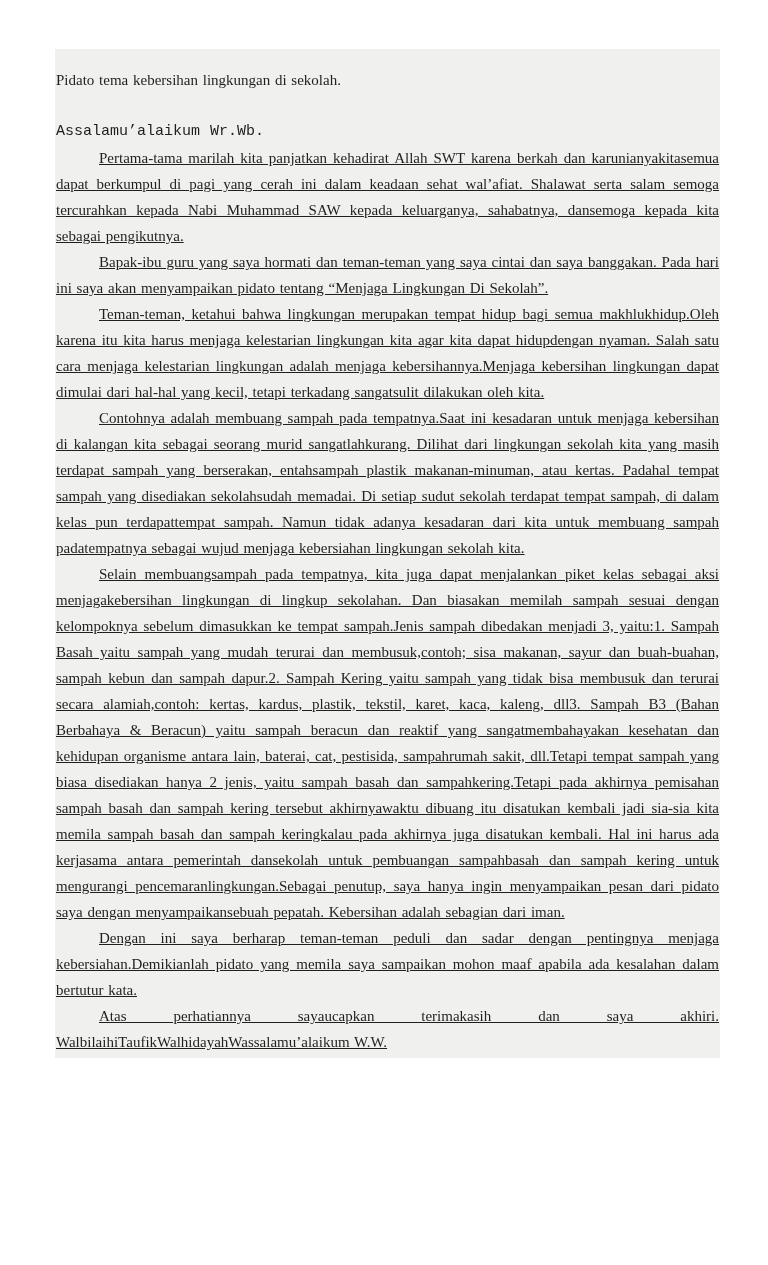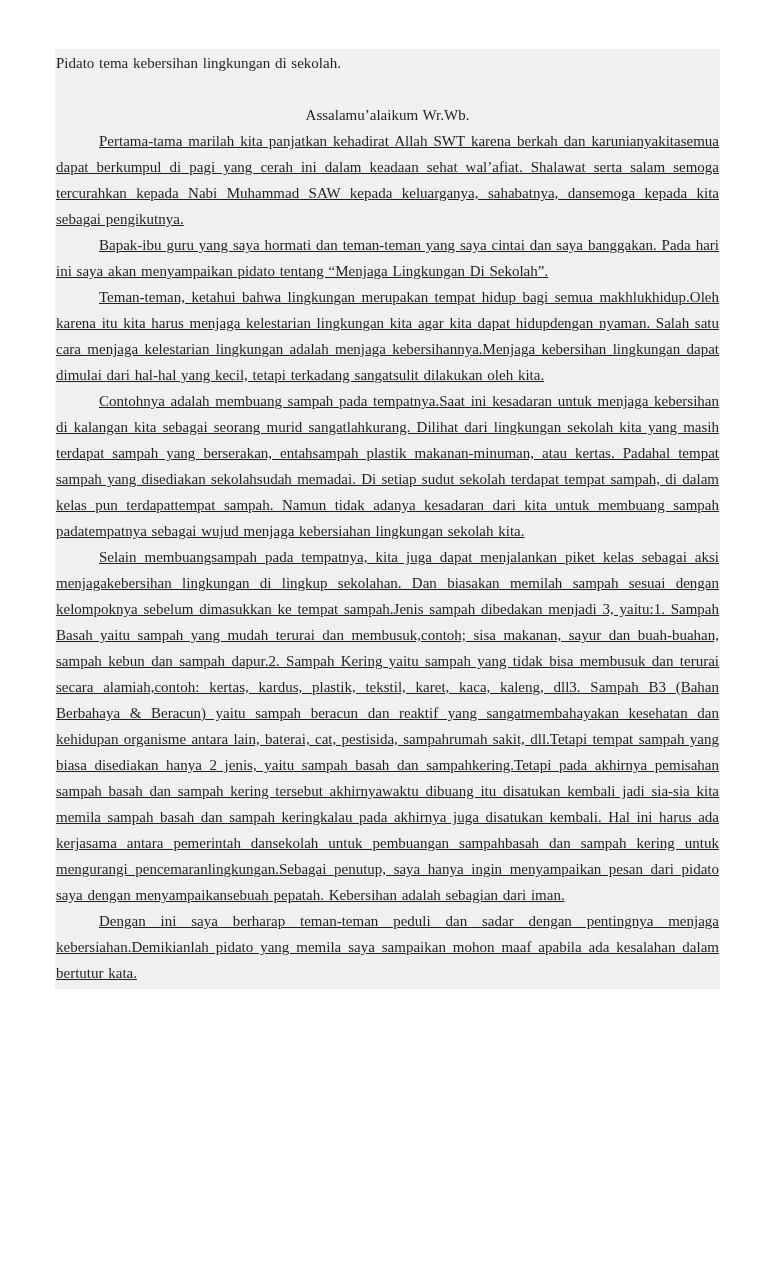--- a/index.html
+++ b/index.html
@@ -15,50 +15,52 @@
     overflow: hidden;
     font-family: "Liberation Serif", "DejaVu Serif", serif;
   }
   .text-block {
     position: absolute;
     left: 55px;
     top: 49px;
     width: 665px;
     background: #f0f0ef;
     box-sizing: border-box;
-    padding: 1px 1px 3px 1px;
+    padding: 18px 1px 3px 1px;
     color: #1f1f1f;
   }
   .text-block p {
     margin: 0;
     font-size: 15px;
     line-height: 26px;
     text-align: justify;
     word-spacing: 1px;
     color: #1f1f1f;
   }
   p.doc-title {
     text-align: left;
     margin-bottom: 26px; 
   }
   p.salutation {
-    text-align: center;
+    text-align: left;
+    font-family: Liberation Mono, monospace;
   }
   p.indent {
     text-indent: 43px;
     text-decoration: underline;
   }
 </style>
 </head>
 <body>
 
 <div class="page">
   <div class="text-block">
     <p class="doc-title">Pidato tema kebersihan lingkungan di sekolah.</p>
     <p class="salutation">Assalamu’alaikum Wr.Wb.</p>
     <p class="indent">Pertama-tama marilah kita panjatkan kehadirat Allah SWT karena berkah dan karunianyakitasemua dapat berkumpul di pagi yang cerah ini dalam keadaan sehat wal’afiat. Shalawat serta salam semoga tercurahkan kepada Nabi Muhammad SAW kepada keluarganya, sahabatnya, dansemoga kepada kita sebagai pengikutnya.</p>
     <p class="indent">Bapak-ibu guru yang saya hormati dan teman-teman yang saya cintai dan saya banggakan. Pada hari ini saya akan menyampaikan pidato tentang “Menjaga Lingkungan Di Sekolah”.</p>
     <p class="indent">Teman-teman, ketahui bahwa lingkungan merupakan tempat hidup bagi semua makhlukhidup.Oleh karena itu kita harus menjaga kelestarian lingkungan kita agar kita dapat hidupdengan nyaman. Salah satu cara menjaga kelestarian lingkungan adalah menjaga kebersihannya.Menjaga kebersihan lingkungan dapat dimulai dari hal-hal yang kecil, tetapi terkadang sangatsulit dilakukan oleh kita.</p>
     <p class="indent">Contohnya adalah membuang sampah pada tempatnya.Saat ini kesadaran untuk menjaga kebersihan di kalangan kita sebagai seorang murid sangatlahkurang. Dilihat dari lingkungan sekolah kita yang masih terdapat sampah yang berserakan, entahsampah plastik makanan-minuman, atau kertas. Padahal tempat sampah yang disediakan sekolahsudah memadai. Di setiap sudut sekolah terdapat tempat sampah, di dalam kelas pun terdapattempat sampah. Namun tidak adanya kesadaran dari kita untuk membuang sampah padatempatnya sebagai wujud menjaga kebersiahan lingkungan sekolah kita.</p>
     <p class="indent">Selain membuangsampah pada tempatnya, kita juga dapat menjalankan piket kelas sebagai aksi menjagakebersihan lingkungan di lingkup sekolahan. Dan biasakan memilah sampah sesuai dengan kelompoknya sebelum dimasukkan ke tempat sampah.Jenis sampah dibedakan menjadi 3, yaitu:1. Sampah Basah yaitu sampah yang mudah terurai dan membusuk,contoh; sisa makanan, sayur dan buah-buahan, sampah kebun dan sampah dapur.2. Sampah Kering yaitu sampah yang tidak bisa membusuk dan terurai secara alamiah,contoh: kertas, kardus, plastik, tekstil, karet, kaca, kaleng, dll3. Sampah B3 (Bahan Berbahaya &amp; Beracun) yaitu sampah beracun dan reaktif yang sangatmembahayakan kesehatan dan kehidupan organisme antara lain, baterai, cat, pestisida, sampahrumah sakit, dll.Tetapi tempat sampah yang biasa disediakan hanya 2 jenis, yaitu sampah basah dan sampahkering.Tetapi pada akhirnya pemisahan sampah basah dan sampah kering tersebut akhirnyawaktu dibuang itu disatukan kembali jadi sia-sia kita memila sampah basah dan sampah keringkalau pada akhirnya juga disatukan kembali. Hal ini harus ada kerjasama antara pemerintah dansekolah untuk pembuangan sampahbasah dan sampah kering untuk mengurangi pencemaranlingkungan.Sebagai penutup, saya hanya ingin menyampaikan pesan dari pidato saya dengan menyampaikansebuah pepatah. Kebersihan adalah sebagian dari iman.</p>
     <p class="indent">Dengan ini saya berharap teman-teman peduli dan sadar dengan pentingnya menjaga kebersiahan.Demikianlah pidato yang memila saya sampaikan mohon maaf apabila ada kesalahan dalam bertutur kata.</p>
+    <p class="indent">Atas perhatiannya sayaucapkan terimakasih dan saya akhiri. WalbilaihiTaufikWalhidayahWassalamu’alaikum W.W.</p>
   </div>
 </div>
 
 </body></html>

